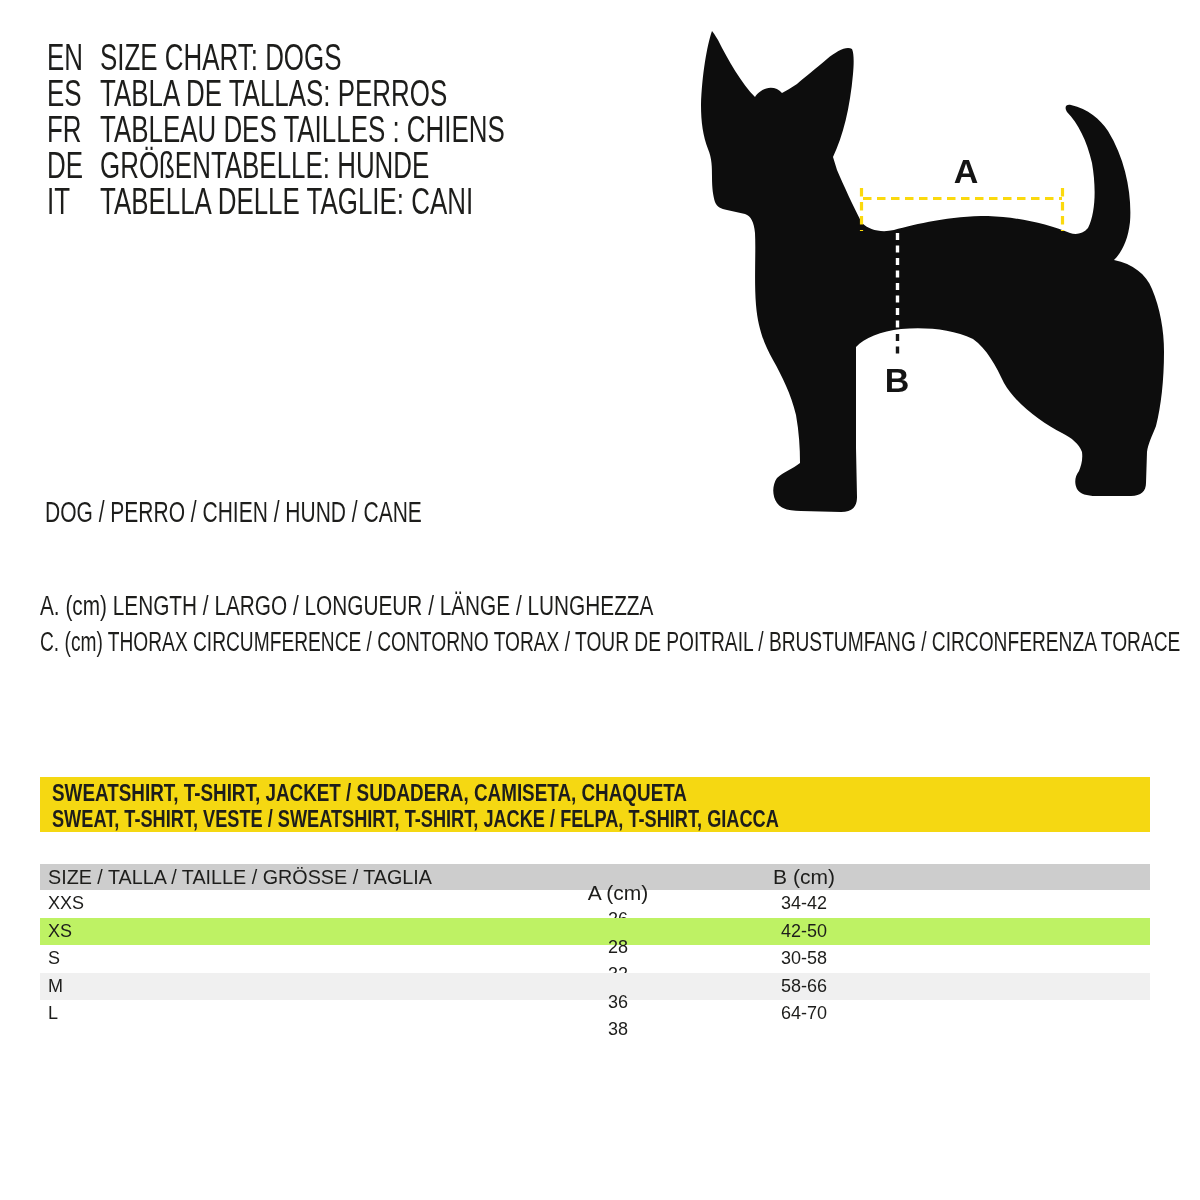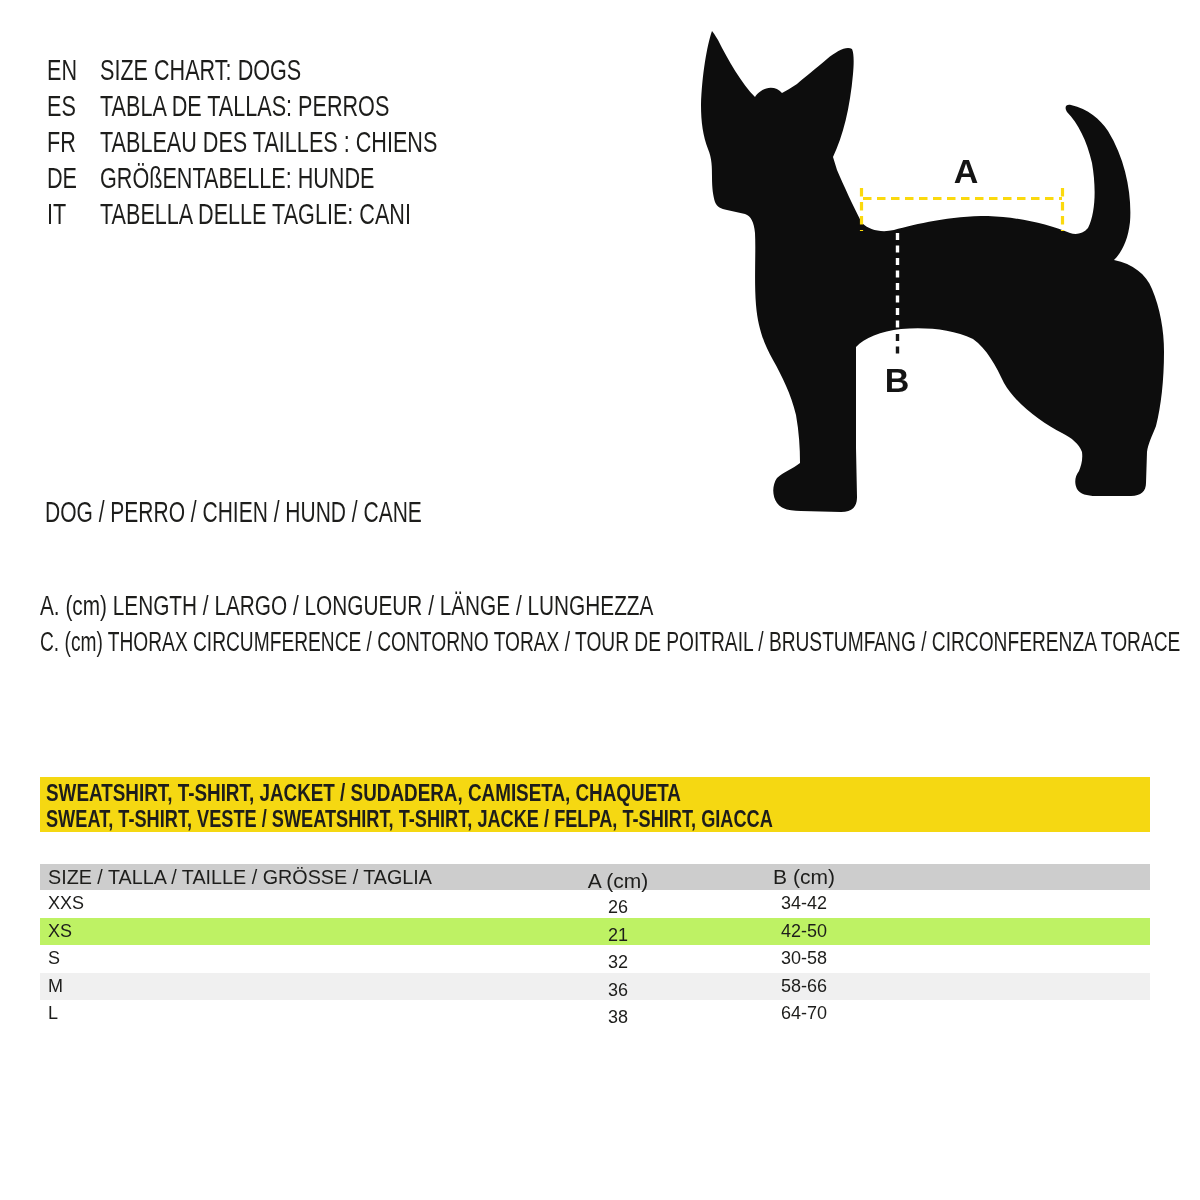--- a/index.html
+++ b/index.html
@@ -2,37 +2,37 @@
 <html><head>
 <meta charset="utf-8">
 <style>
   html,body{margin:0;padding:0;background:#fff;}
   .page{
     position:relative;width:1200px;height:1200px;background:#ffffff;overflow:hidden;
     font-family:"Liberation Sans", sans-serif;color:#1d1d1b;
   }
   .sqz{display:inline-block;white-space:nowrap;transform:scaleX(var(--sx,1));transform-origin:0 50%;}
   
-  .langs{position:absolute;left:47px;top:52px;font-size:30px;line-height:36px;}
+  .langs{position:absolute;left:47px;top:40px;font-size:36px;line-height:36px;}
   .lang-row{white-space:nowrap;}
   .lang-code{display:inline-block;width:53px;}
   
   .figure{position:absolute;left:678px;top:15px;width:522px;height:500px;}
   
   .caption{position:absolute;left:45px;top:496px;font-size:30px;line-height:32px;}
   .legend{position:absolute;left:40px;top:588px;font-size:27px;line-height:36px;}
   .brand{position:absolute;left:45px;top:693px;font-size:27px;line-height:30px;}
   
   .size-table{position:absolute;left:40px;top:777px;width:1110px;}
-  .band{height:55px;padding:3px 0 0 6px;box-sizing:border-box;}
+  .band{height:55px;padding:3px 0 0 12px;box-sizing:border-box;}
   .band-line{font-size:23px;font-weight:700;line-height:26px;}
   .thead{position:relative;height:26px;font-size:21px;line-height:26px;margin-top:32px;}
   .trow{position:relative;height:27.5px;font-size:18px;line-height:27.5px;}
   .cell-size{position:absolute;left:8px;top:0;}
-  .cell-a{position:absolute;left:578px;top:4px;transform:translateX(-50%);}
+  .cell-a{position:absolute;left:578px;top:16px;transform:translateX(-50%);}
   .cell-b{position:absolute;left:764px;top:0;transform:translateX(-50%);}
 </style>
 </head>
 <body>
 
 <div class="page">
 
   <div class="langs">
     <div class="lang-row">
       <span class="lang-code"><span class="sqz" style="--sx:.72">EN</span></span><span class="sqz" style="--sx:.72">SIZE CHART: DOGS</span>
@@ -147,21 +147,21 @@
       <span class="cell-a">A (cm)</span>
       <span class="cell-b">B (cm)</span>
     </div>
     <div class="trow">
       <span class="cell-size">XXS</span>
       <span class="cell-a">26</span>
       <span class="cell-b">34-42</span>
     </div>
     <div class="trow" style="background:#bef264">
       <span class="cell-size">XS</span>
-      <span class="cell-a">21</span>
+      <span class="cell-a">28</span>
       <span class="cell-b">42-50</span>
     </div>
     <div class="trow">
       <span class="cell-size">S</span>
       <span class="cell-a">32</span>
       <span class="cell-b">30-58</span>
     </div>
     <div class="trow" style="background:#f0f0f0">
       <span class="cell-size">M</span>
       <span class="cell-a">36</span>

